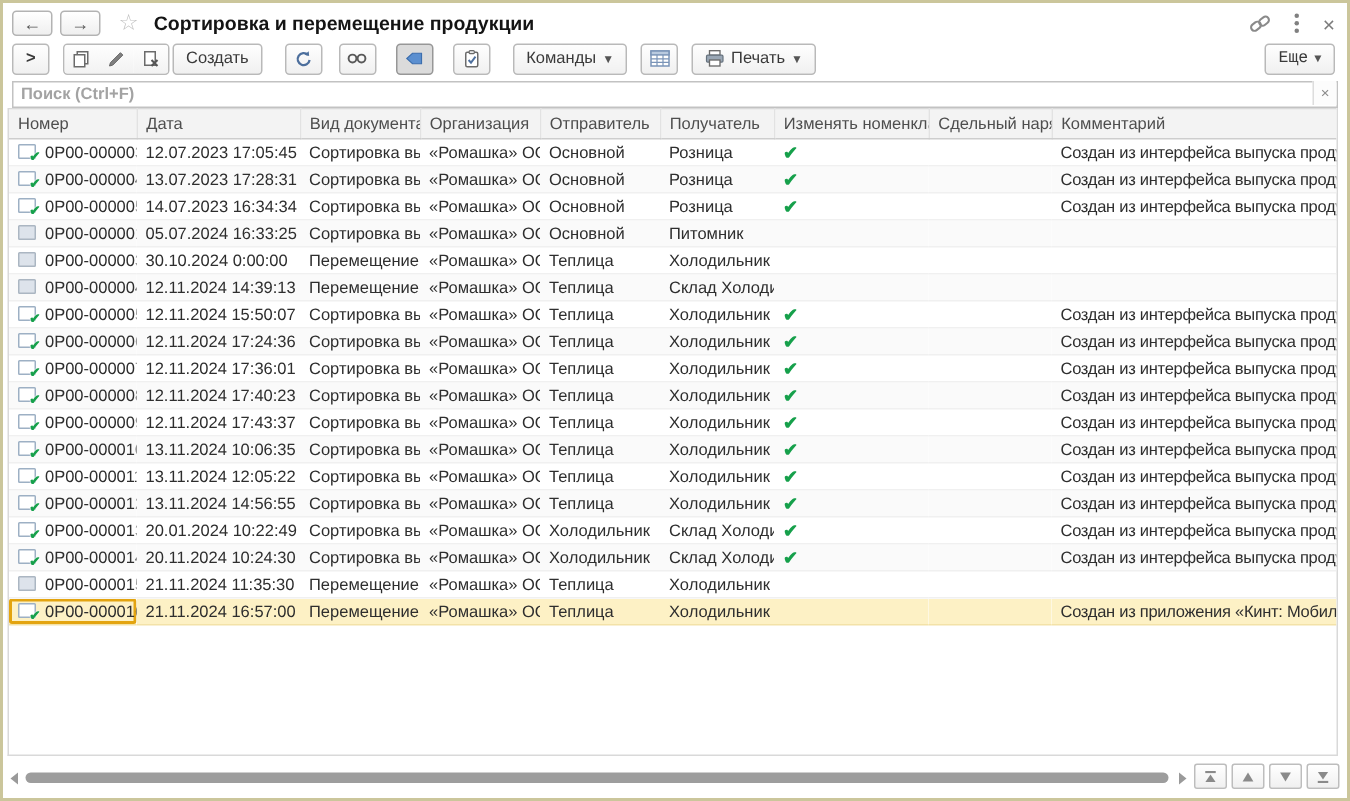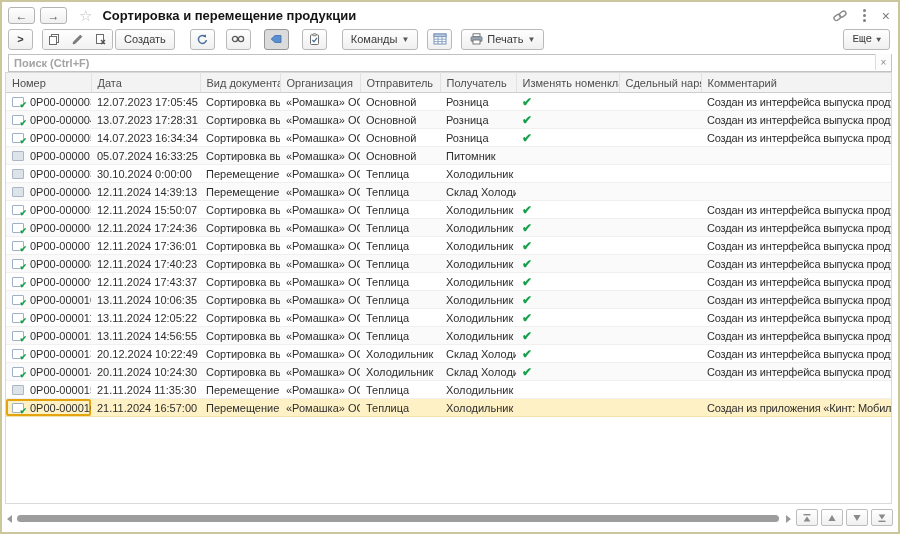--- a/index.html
+++ b/index.html
@@ -365,21 +365,21 @@
             <td>Сортировка вы...</td>
             <td>«Ромашка» ООО</td>
             <td>Теплица</td>
             <td>Холодильник</td>
             <td><span class="check">✔</span></td>
             <td></td>
             <td class="c-comment">Создан из интерфейса выпуска продукции</td>
           </tr>
           <tr>
             <td><span class="doc-icon posted"></span><span>0P00-000013</span></td>
-            <td>20.12.2024 10:22:49</td>
+            <td>20.01.2024 10:22:49</td>
             <td>Сортировка вы...</td>
             <td>«Ромашка» ООО</td>
             <td>Холодильник</td>
             <td>Склад Холодил...</td>
             <td><span class="check">✔</span></td>
             <td></td>
             <td class="c-comment">Создан из интерфейса выпуска продукции</td>
           </tr>
           <tr>
             <td><span class="doc-icon posted"></span><span>0P00-000014</span></td>

